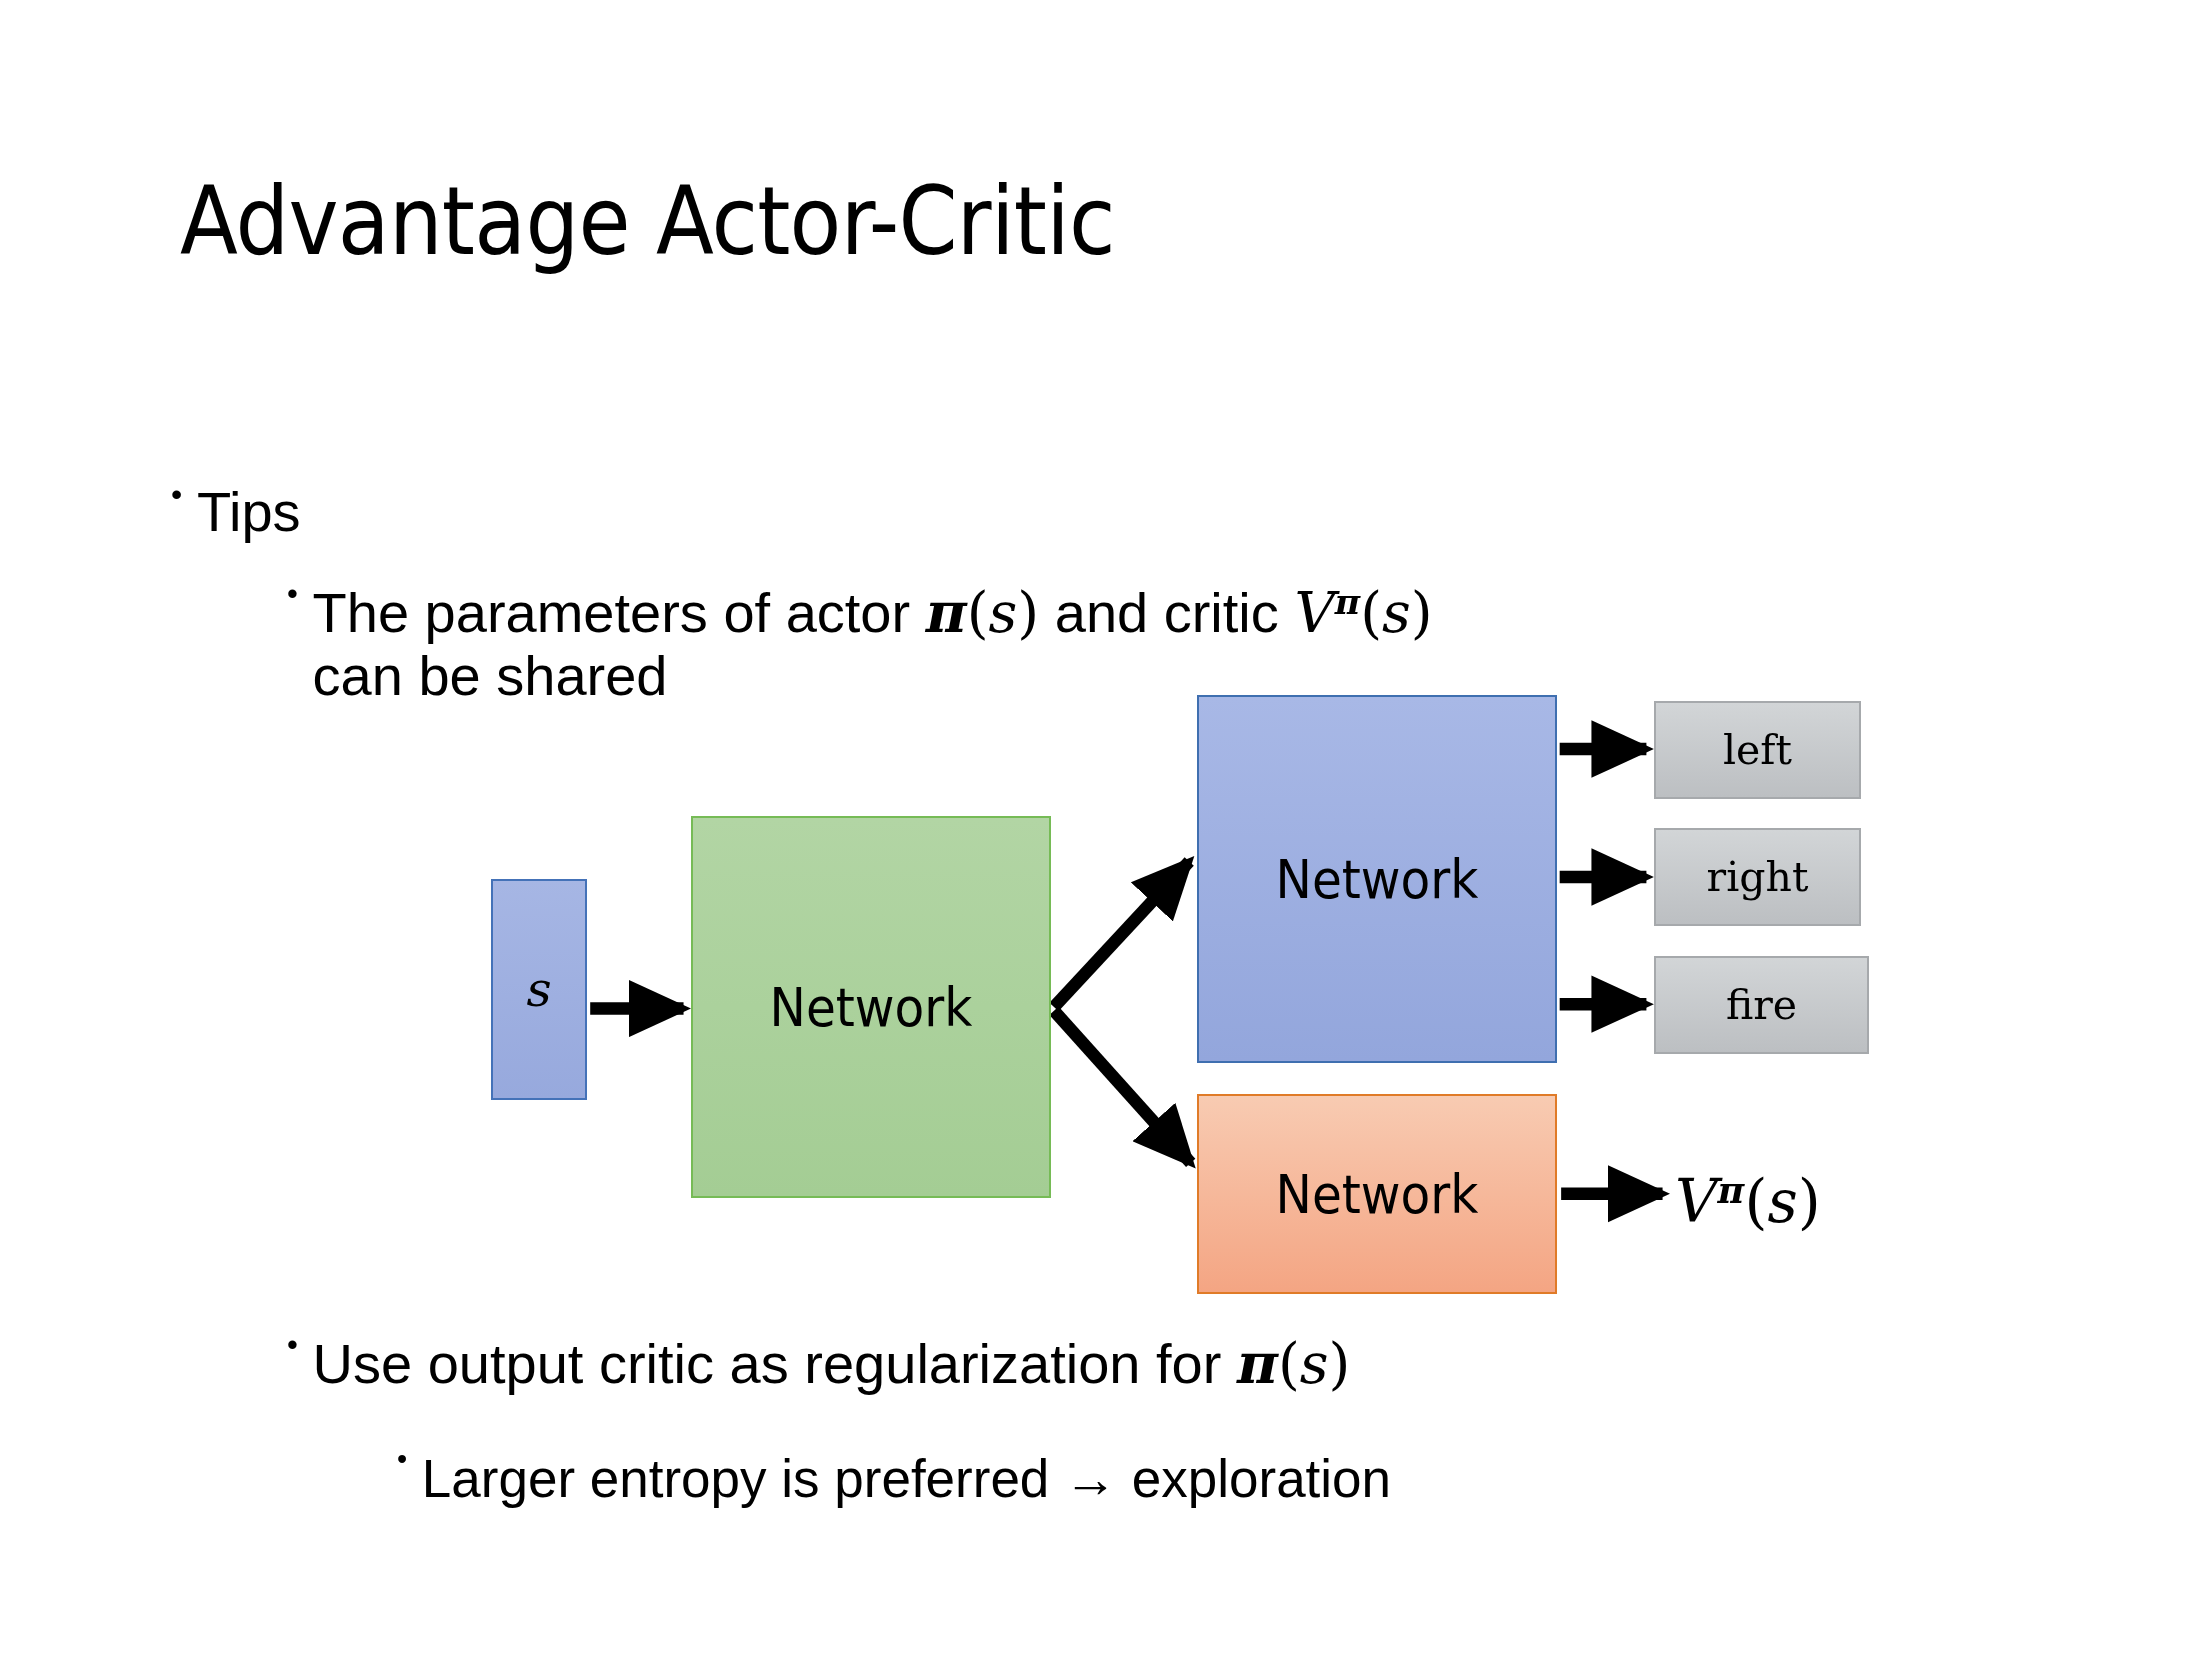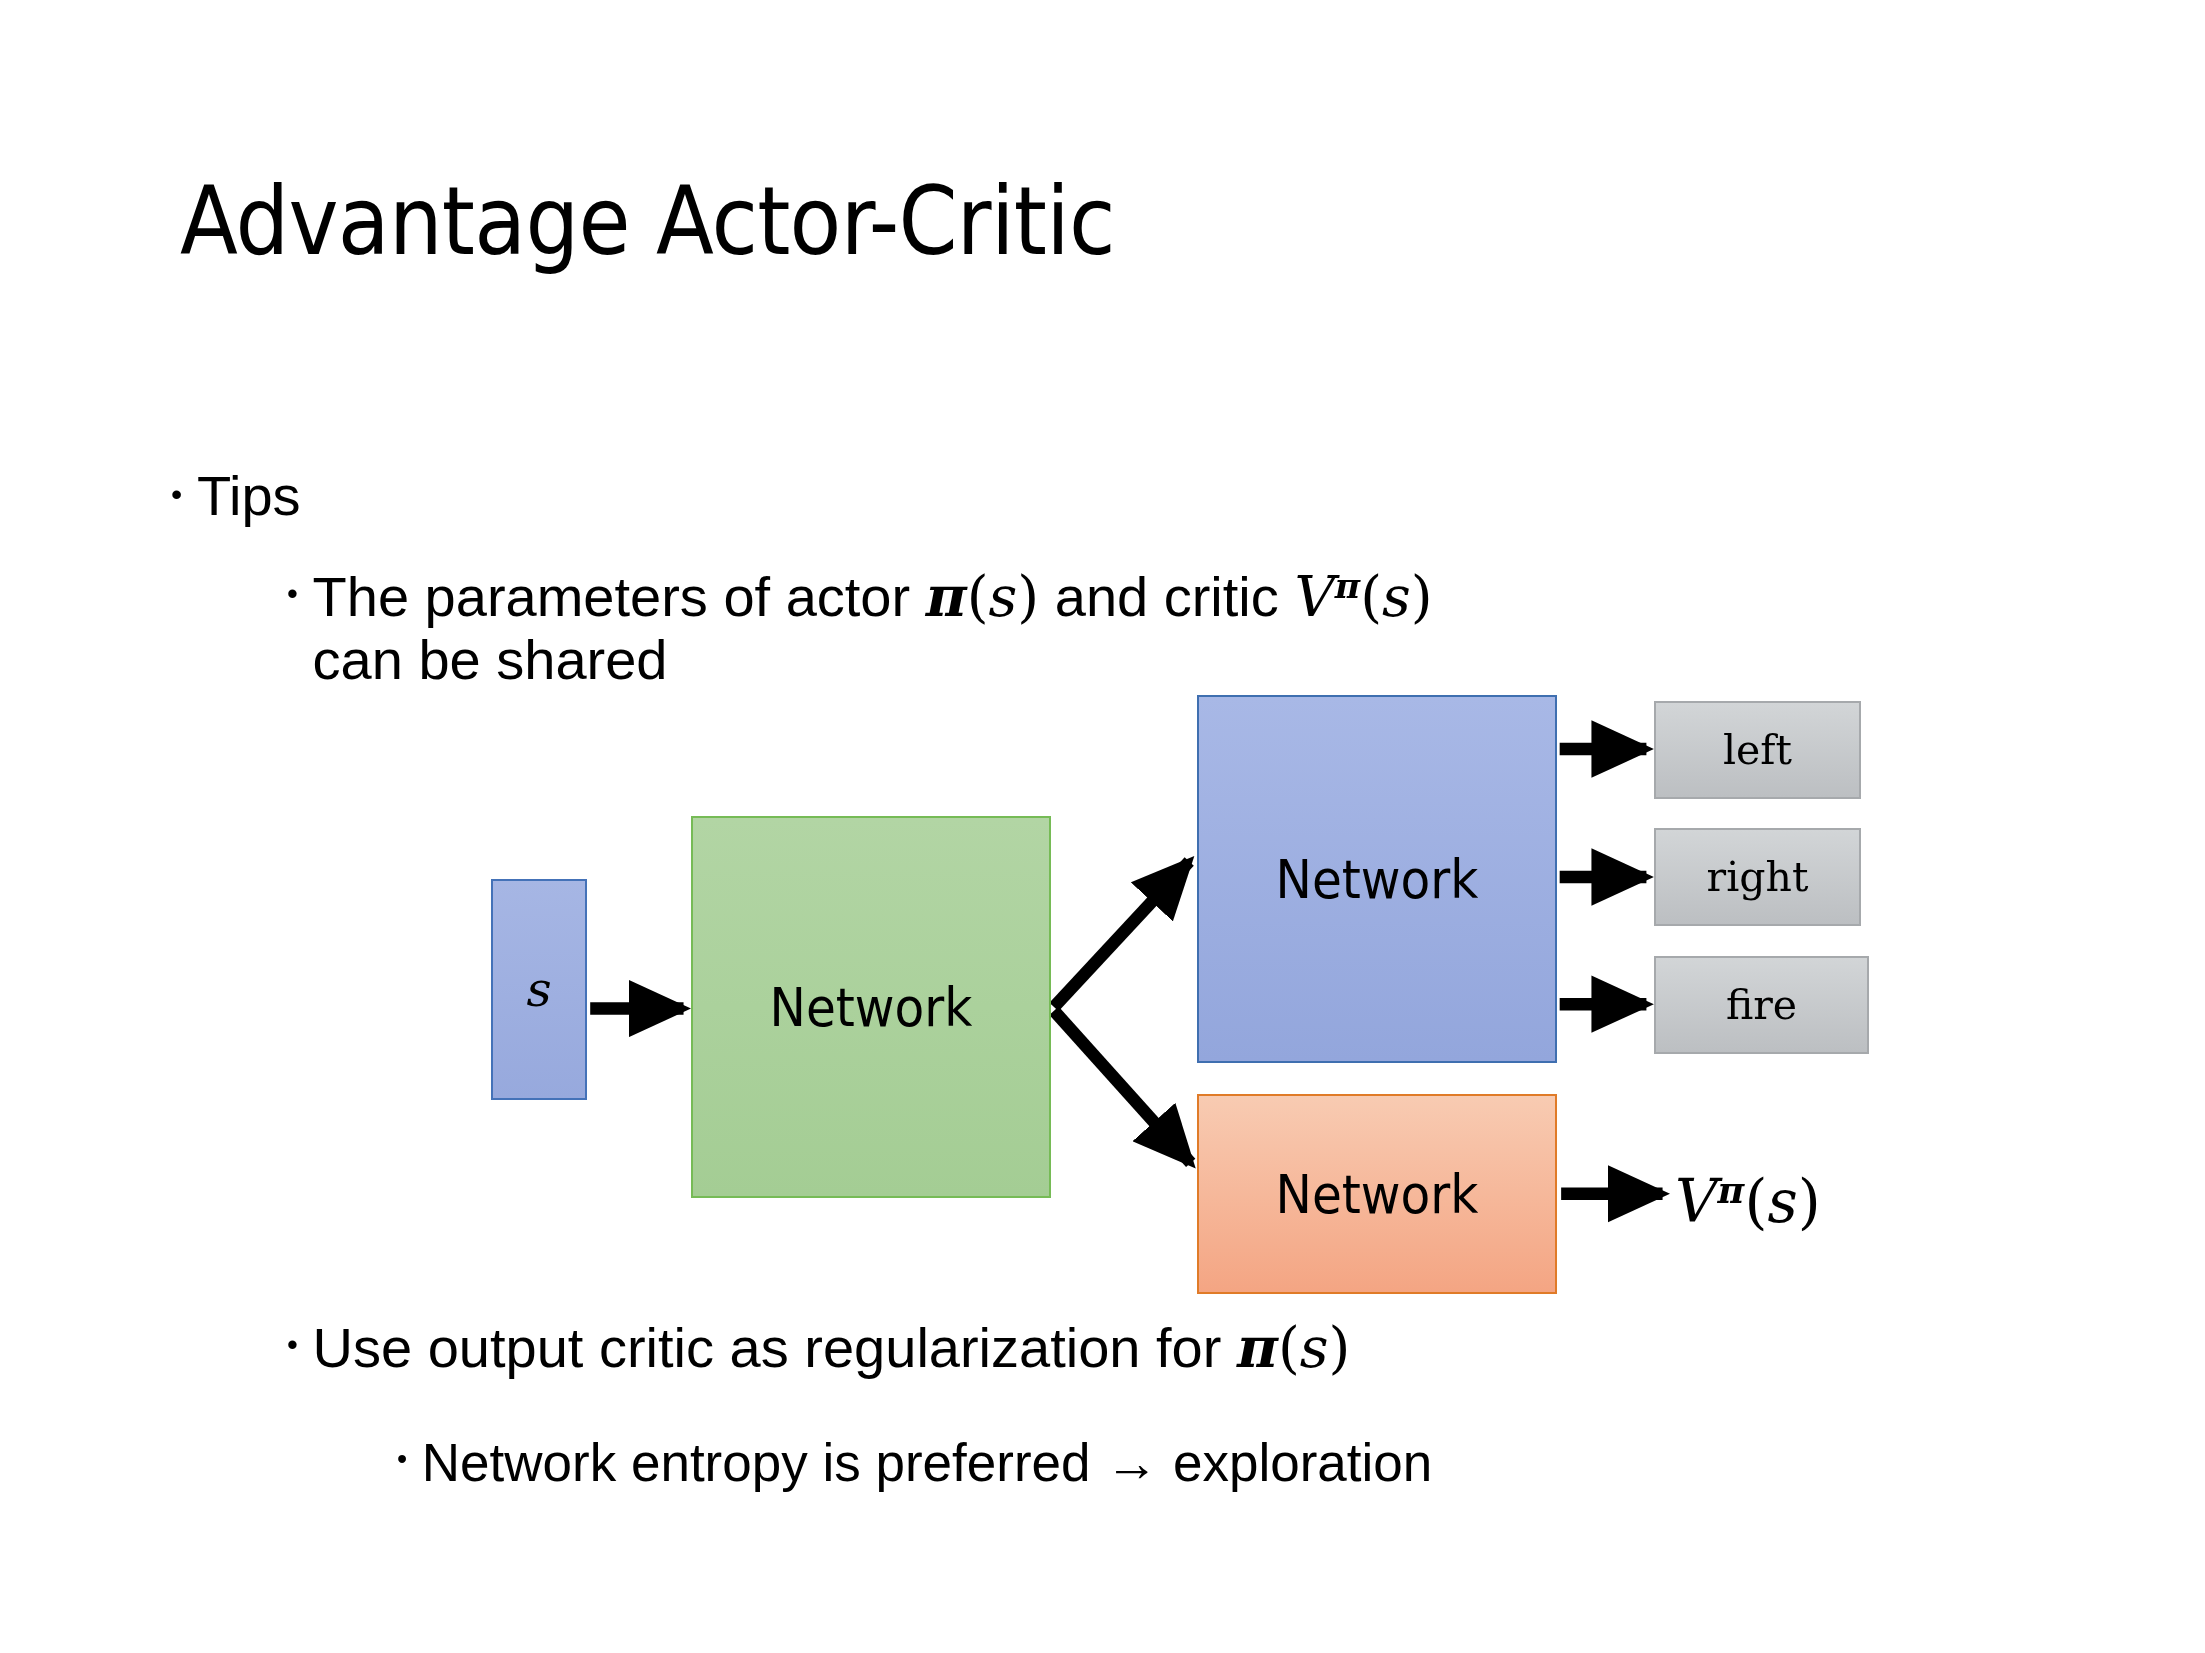--- a/index.html
+++ b/index.html
@@ -39,20 +39,21 @@
     color: #000;
   }
   .bullet-dot {
     flex: 0 0 auto;
     margin-right: 14.7px;
     line-height: 1;
   }
   .bullet-text {
     flex: 1 1 auto;
     line-height: 1.12;
+    margin-top: 16px;
   }
 
   
   #bullet-tips {
     left: 171px;
     top: 465px;
     font-size: 56px;
   }
   #bullet-tips .bullet-dot { font-size: 32px; position: relative; top: 13.2px; }
 
@@ -201,21 +202,21 @@
   <span class="bullet-text"><span>The parameters of actor </span><span class="math"><span class="pi">π</span><span class="paren">(</span><span>s</span><span class="paren">)</span></span><span>  and critic </span><span class="math"><span>V</span><sup class="pi">π</sup><span class="paren">(</span><span>s</span><span class="paren">)</span></span><br><span>can be shared</span></span>
 </div>
 
 <div class="bullet-row" id="bullet-entropy">
   <span class="bullet-dot">•</span>
   <span class="bullet-text"><span>Use output critic as regularization for </span><span class="math"><span class="pi">π</span><span class="paren">(</span><span>s</span><span class="paren">)</span></span></span>
 </div>
 
 <div class="bullet-row" id="bullet-larger">
   <span class="bullet-dot">•</span>
-  <span class="bullet-text">Network entropy is preferred → exploration</span>
+  <span class="bullet-text">Larger entropy is preferred → exploration</span>
 </div>
 
 <div id="diagram">
   <svg width="2205" height="1654" viewBox="0 0 3000 2250" xmlns="http://www.w3.org/2000/svg">
     <defs>
       <marker id="arrowhead" markerWidth="5" markerHeight="4.6" refX="4.4" refY="2.3" orient="auto" markerUnits="strokeWidth">
         <path d="M0,0 L5,2.3 L0,4.6 Z" fill="#000000"></path>
       </marker>
     </defs>
 

